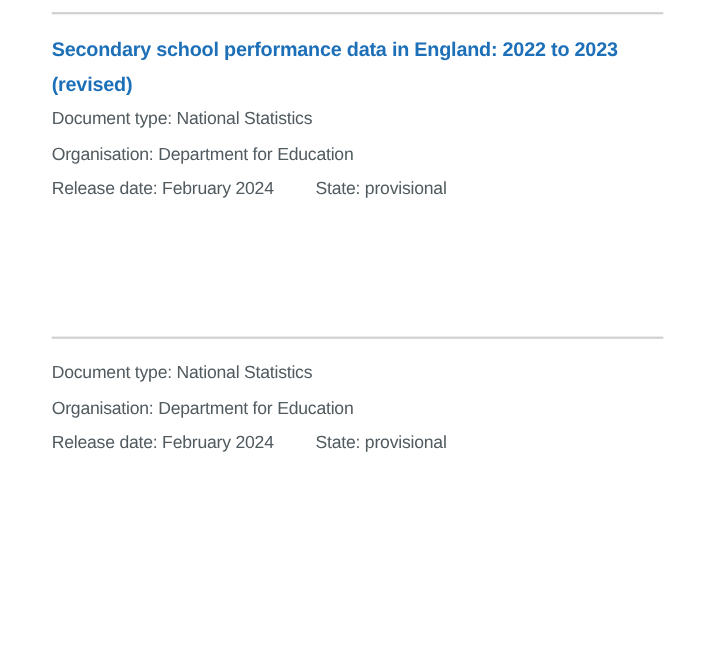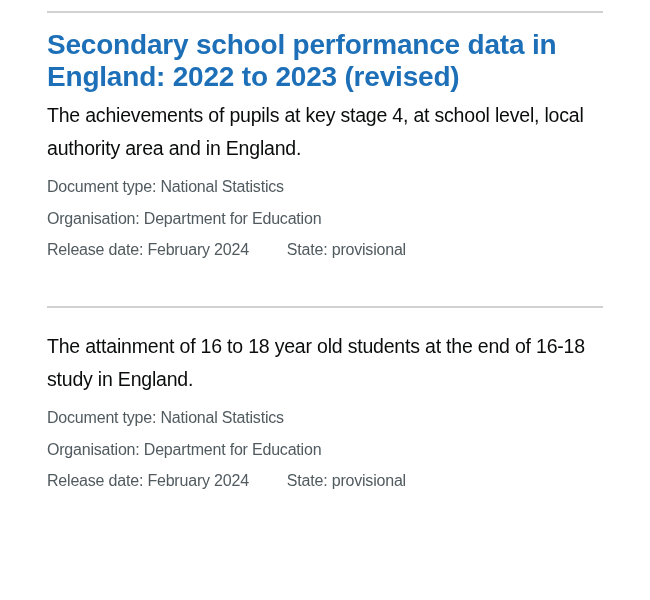--- a/index.html
+++ b/index.html
@@ -13,21 +13,21 @@
       border-top: 2px solid #cfd1d2;
       padding-top: 16px;
       height: 279px;
       box-sizing: border-box;
     }
     .result + .result { margin-top: 16px; }
     .title {
       display: block;
       color: #1d70b8;
       font-weight: bold;
-      font-size: 28px;
+      font-size: 18px;
       line-height: 32px;
       text-decoration: none;
       letter-spacing: -0.2px;
       margin: 0;
       width: 545px;
     }
     .desc {
       color: #0b0c0c;
       font-size: 19.5px;
       line-height: 33px;
@@ -43,30 +43,28 @@
     }
     .meta .spacer { display: inline-block; width: 38px; }
   </style>
 </head>
 <body>
 
 <div class="list">
 
   <div class="result">
     <a class="title" href="#">Secondary school performance data in England: 2022 to 2023 (revised)</a>
-    <p class="desc">The achievements of pupils at key stage 4, at school level, local authority area and in England.</p>
     <ul class="meta">
       <li>Document type: National Statistics</li>
       <li>Organisation: Department for Education</li>
       <li><span>Release date: February 2024</span><span class="spacer"></span><span>State: provisional</span></li>
     </ul>
   </div>
 
   <div class="result">
-    <p class="desc">The attainment of 16 to 18 year old students at the end of 16-18 study in England.</p>
     <ul class="meta">
       <li>Document type: National Statistics</li>
       <li>Organisation: Department for Education</li>
       <li><span>Release date: February 2024</span><span class="spacer"></span><span>State: provisional</span></li>
     </ul>
   </div>
 
 </div>
 
 </body></html>

